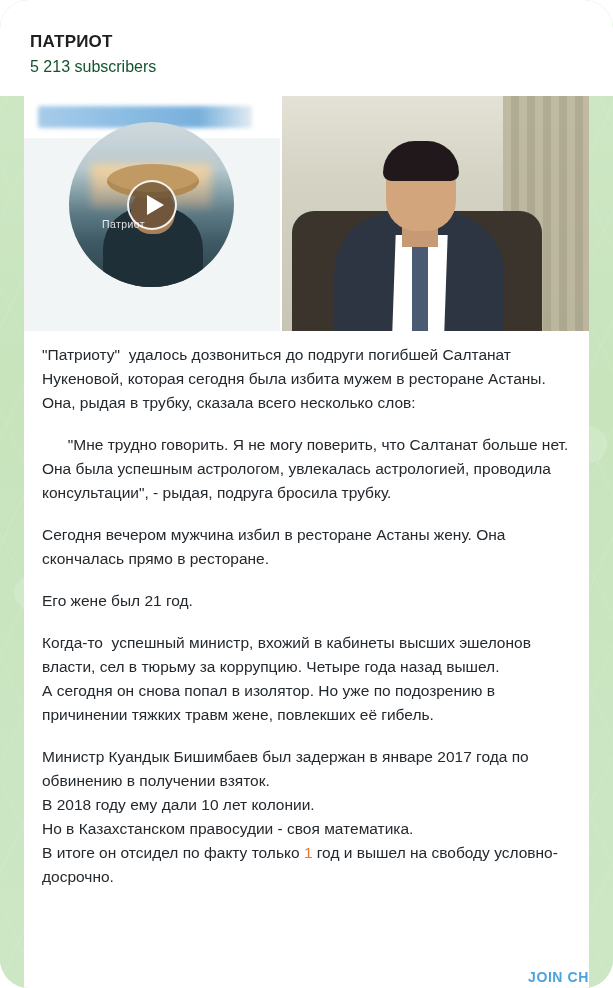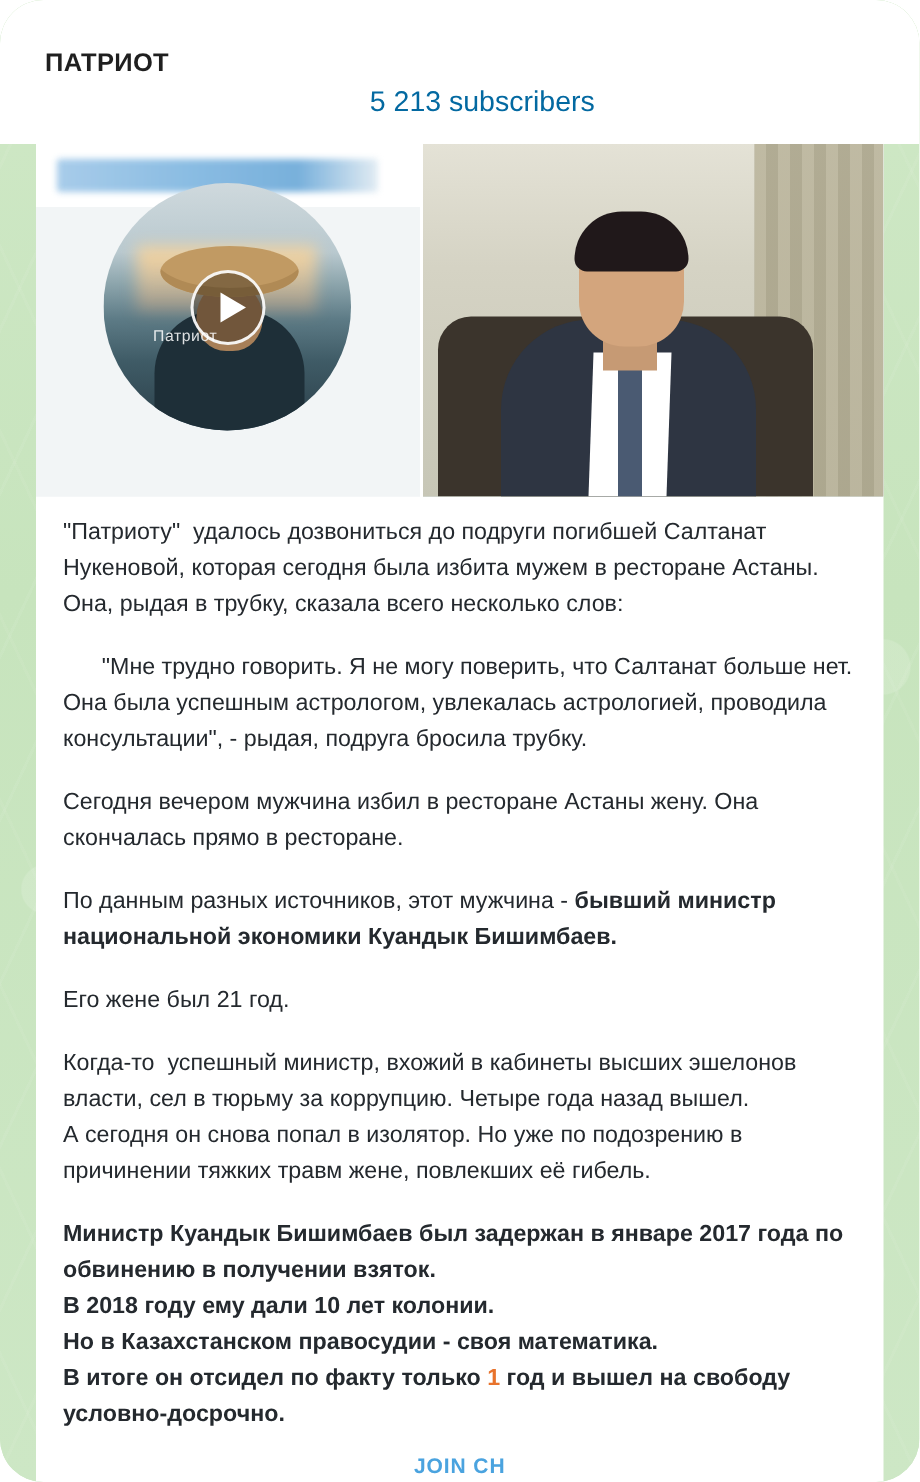--- a/index.html
+++ b/index.html
@@ -59,23 +59,22 @@
     box-sizing: border-box;
   }
   .channel-title {
     font-size: 17px;
     font-weight: bold;
     color: #1f1f1f;
     letter-spacing: 0.2px;
   }
   .channel-sub {
     margin-top: 6px;
-    font-size: 19px;
-    color: #0369a1;
-    text-align: center;
+    font-size: 16px;
+    color: #14532d;
   }
   .post {
     position: absolute;
     top: 96px;
     left: 24px;
     width: 565px;
     bottom: 24px;
     background: #ffffff;
     z-index: 4;
     overflow: hidden;
@@ -250,32 +249,32 @@
     padding: 12px 18px 0 18px;
     font-size: 15.5px;
     line-height: 24px;
     color: #24292e;
     box-sizing: border-box;
   }
   .text-body p {
     margin: 0 0 18px 0;
     white-space: pre-wrap;
   }
-  .text-body p:last-child { margin-bottom: 1px; font-weight: bold; }
+  .text-body p:last-child { margin-bottom: 1px; }
   .text-body b { font-weight: bold; }
   .hl-orange { color: #e8732c; }
   .join-bar {
     position: absolute;
     left: 24px;
     right: 24px;
     bottom: 0;
     height: 24px;
     background: #ffffff;
     z-index: 7;
-    text-align: center;
+    text-align: right;
   }
   .join-label {
     font-size: 14px;
     font-weight: bold;
     color: #4aa3df;
     letter-spacing: 0.6px;
     line-height: 26px;
   }
 </style>
 </head>
@@ -319,21 +318,20 @@
         <div class="head"></div>
         <div class="hair"></div>
       </div>
 
     </div>
 
     <div class="text-body">
       <p>"Патриоту"  удалось дозвониться до подруги погибшей Салтанат Нукеновой, которая сегодня была избита мужем в ресторане Астаны. Она, рыдая в трубку, сказала всего несколько слов:</p>
       <p>      "Мне трудно говорить. Я не могу поверить, что Салтанат больше нет. Она была успешным астрологом, увлекалась астрологией, проводила консультации", - рыдая, подруга бросила трубку.</p>
       <p>Сегодня вечером мужчина избил в ресторане Астаны жену. Она скончалась прямо в ресторане.</p>
-      <p><span>По данным разных источников, этот мужчина - </span><b>бывший министр национальной экономики Куандык Бишимбаев.</b></p>
       <p>Его жене был 21 год.</p>
       <p>Когда-то  успешный министр, вхожий в кабинеты высших эшелонов власти, сел в тюрьму за коррупцию. Четыре года назад вышел.
 А сегодня он снова попал в изолятор. Но уже по подозрению в причинении тяжких травм жене, повлекших её гибель.</p>
       <p><span>Министр Куандык Бишимбаев был задержан в январе 2017 года по обвинению в получении взяток.
 В 2018 году ему дали 10 лет колонии.
 Но в Казахстанском правосудии - своя математика.
 В итоге он отсидел по факту только </span><span class="hl-orange">1</span><span> год и вышел на свободу условно-досрочно.</span></p>
     </div>
 
   </div>

